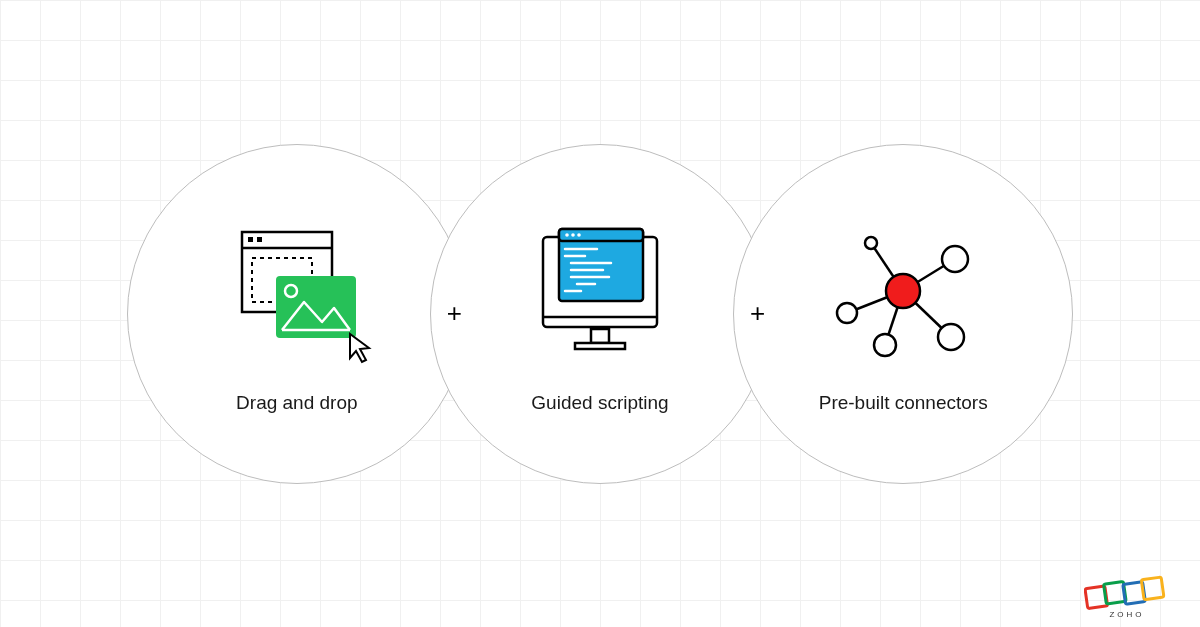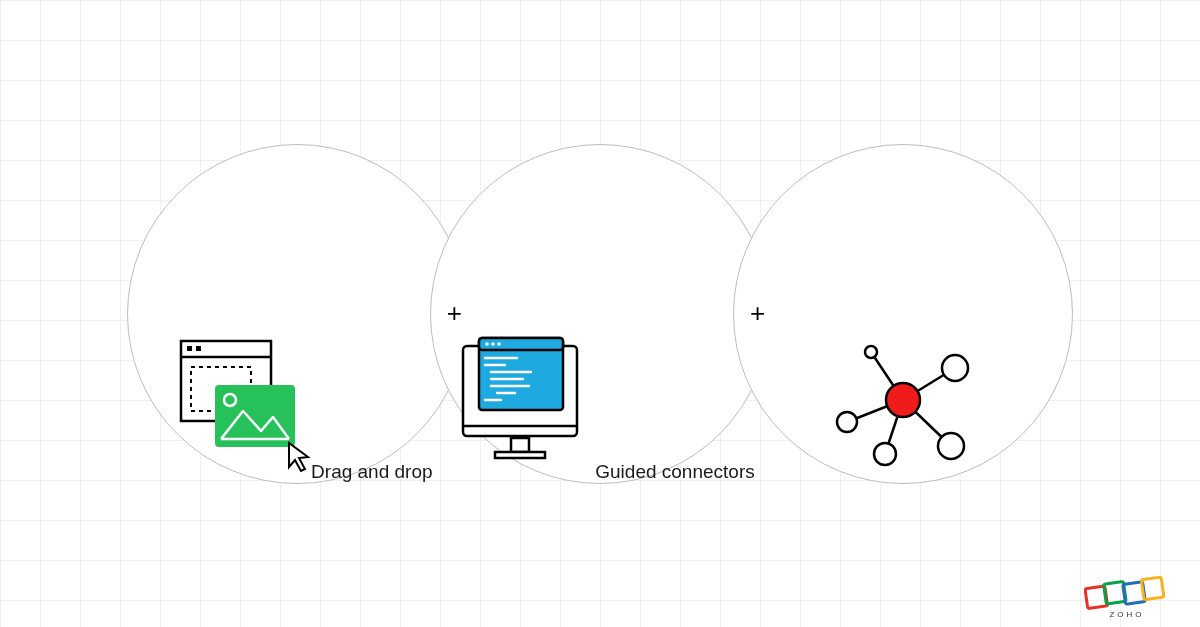--- a/index.html
+++ b/index.html
@@ -28,21 +28,22 @@
     justify-content: center;
     gap: 0;
   }
   .circle {
     width: 340px;
     height: 340px;
     border: 1px solid #bdbdbd;
     border-radius: 50%;
     background: #fff;
     display: flex;
-    align-items: flex-end;
+    flex-direction: column;
+    align-items: center;
     justify-content: center;
     position: relative;
   }
   .circle + .plus,
   .plus + .circle {
     margin-left: -20px;
   }
   .plus {
     font-size: 26px;
     font-weight: 300;
@@ -118,21 +119,21 @@
 
         <line x1="40" y1="30" x2="72" y2="30" stroke="#fff" stroke-width="2.5" stroke-linecap="round"></line>
         <line x1="40" y1="37" x2="60" y2="37" stroke="#fff" stroke-width="2.5" stroke-linecap="round"></line>
         <line x1="46" y1="44" x2="86" y2="44" stroke="#fff" stroke-width="2.5" stroke-linecap="round"></line>
         <line x1="46" y1="51" x2="78" y2="51" stroke="#fff" stroke-width="2.5" stroke-linecap="round"></line>
         <line x1="46" y1="58" x2="84" y2="58" stroke="#fff" stroke-width="2.5" stroke-linecap="round"></line>
         <line x1="52" y1="65" x2="70" y2="65" stroke="#fff" stroke-width="2.5" stroke-linecap="round"></line>
         <line x1="40" y1="72" x2="56" y2="72" stroke="#fff" stroke-width="2.5" stroke-linecap="round"></line>
       </svg>
     </div>
-    <div class="label">Guided connectors</div>
+    <div class="label">Guided scripting</div>
   </div>
 
   <div class="plus">+</div>
 
   <div class="circle" style="z-index:3">
     <div class="icon-zone">
       <svg width="160" height="150" viewBox="0 0 160 150">
 
         <line x1="80" y1="72" x2="48" y2="24" stroke="#000" stroke-width="2.5"></line>
         <line x1="80" y1="72" x2="132" y2="40" stroke="#000" stroke-width="2.5"></line>
@@ -142,20 +143,21 @@
 
         <circle cx="48" cy="24" r="6" fill="#fff" stroke="#000" stroke-width="2.5"></circle>
         <circle cx="132" cy="40" r="13" fill="#fff" stroke="#000" stroke-width="2.5"></circle>
         <circle cx="24" cy="94" r="10" fill="#fff" stroke="#000" stroke-width="2.5"></circle>
         <circle cx="62" cy="126" r="11" fill="#fff" stroke="#000" stroke-width="2.5"></circle>
         <circle cx="128" cy="118" r="13" fill="#fff" stroke="#000" stroke-width="2.5"></circle>
 
         <circle cx="80" cy="72" r="17" fill="#f01c1c" stroke="#000" stroke-width="2.5"></circle>
       </svg>
     </div>
+    <div class="label">Pre-built connectors</div>
   </div>
 
 </div>
 
 <div class="logo">
   <svg width="86" height="48" viewBox="0 0 86 48">
     <g transform="rotate(-8 43 20)">
       <rect x="2" y="10" width="20" height="20" rx="2" fill="none" stroke="#e43225" stroke-width="3"></rect>
       <rect x="21" y="8" width="20" height="20" rx="2" fill="none" stroke="#089e4a" stroke-width="3"></rect>
       <rect x="40" y="11" width="20" height="20" rx="2" fill="none" stroke="#226db4" stroke-width="3"></rect>

